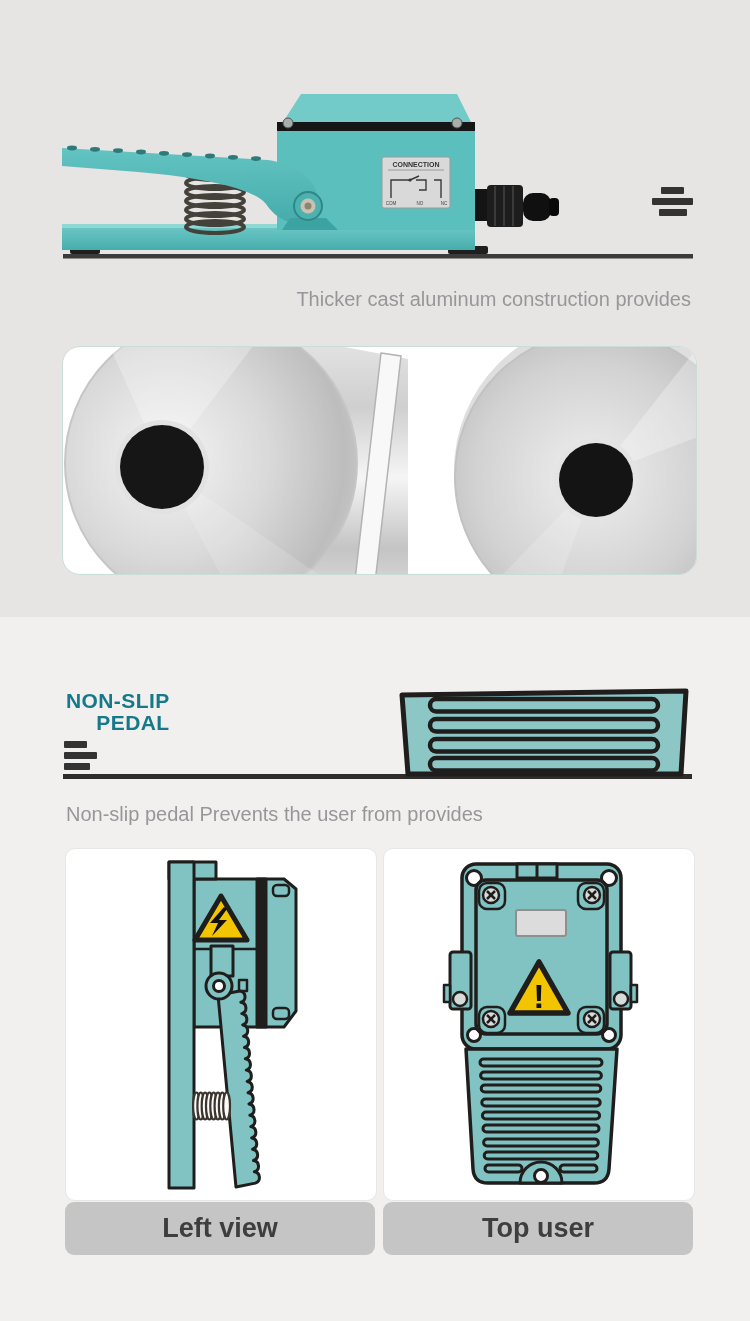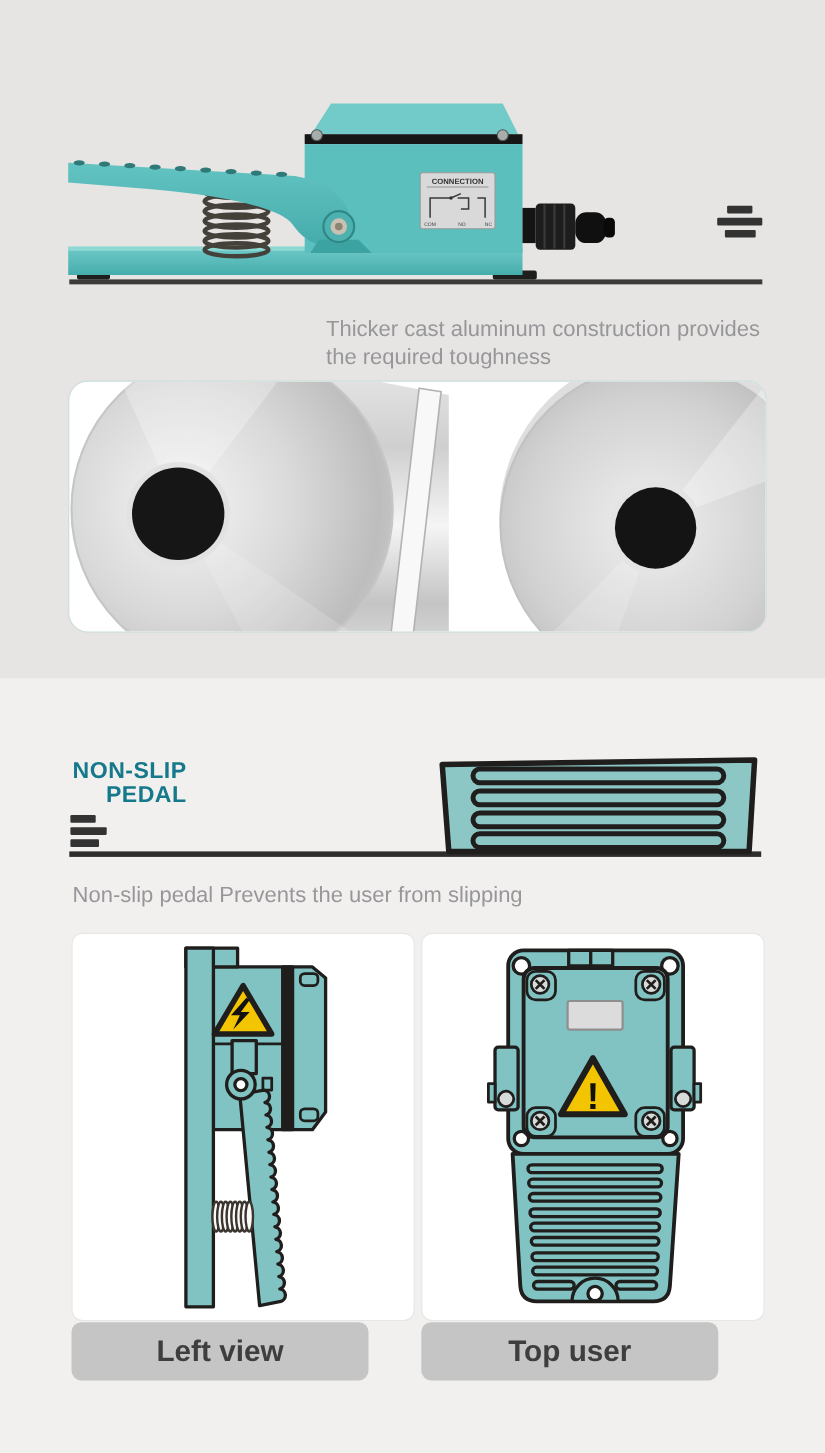--- a/index.html
+++ b/index.html
@@ -30,21 +30,21 @@
   #product-photo{left:58px;top:86px;width:645px;height:176px}
   #ground-line-2{left:63px;top:774px;width:629px;height:5px;background:#2e2d2b}
   #pedal-drawing{left:394px;top:687px;width:300px;height:92px}
   #alu-panel{left:62px;top:346px;width:633px;height:227px;background:#fff;
     border:1px solid #c9ded9;border-radius:18px;overflow:hidden}
   #alu-panel svg{position:absolute;left:0;top:0}
   .view-card{position:absolute;top:848px;width:310px;height:351px;background:#fff;
     border-radius:10px;border:1px solid #e7e7e5;overflow:hidden}
   #card-left{left:65px}
   #card-right{left:383px}
-  .view-caption{position:absolute;top:1202px;width:270px;height:53px;background:#c5c5c5;
+  .view-caption{position:absolute;top:1202px;width:310px;height:53px;background:#c5c5c5;
     border-radius:9px;display:flex;align-items:center;justify-content:center;
     font-size:27px;font-weight:600;color:#3e3e3e}
   #caption-left{left:65px}
   #caption-right{left:383px}
   svg{display:block;font-family:"Liberation Sans",sans-serif}
 </style>
 </head>
 <body>
 
 <div class="bg" id="bg-top"></div>
@@ -138,21 +138,20 @@
 <div class="abs teal-heading" id="thickness-heading">
 </div>
 <div class="abs menu-icon" id="thickness-menu">
   <span class="bar b1"></span>
   <span class="bar b2"></span>
   <span class="bar b3"></span>
 </div>
 
 <div class="abs desc" id="thickness-desc">
   <div>Thicker cast aluminum construction provides</div>
-  <div>the required toughness</div>
 </div>
 
 <div class="abs" id="alu-panel">
   <svg width="633" height="227" viewBox="0 0 633 227">
     <defs>
       <radialGradient id="faceL" cx="35%" cy="48%" r="78%">
         <stop offset="0" stop-color="#f4f4f4"></stop>
           <stop offset="0.45" stop-color="#d9d9d9"></stop>
         <stop offset="0.78" stop-color="#bdbdbd"></stop>
           <stop offset="1" stop-color="#d4d4d4"></stop>
@@ -206,21 +205,21 @@
 <svg class="abs" id="pedal-drawing" viewBox="0 0 300 92">
   <path d="M8,8 L292,4 L287,87 L14,87 Z" fill="#8cc7c6" stroke="#1f1e1c" stroke-width="5" stroke-linejoin="round"></path>
   <g fill="none" stroke="#1f1e1c" stroke-width="4.5">
     <rect x="36" y="12" width="228" height="12.5" rx="6.2"></rect>
     <rect x="36" y="32" width="228" height="12.5" rx="6.2"></rect>
     <rect x="36" y="52" width="228" height="12.5" rx="6.2"></rect>
     <rect x="36" y="71" width="228" height="12.5" rx="6.2"></rect>
   </g>
 </svg>
 
-<div class="abs desc" id="nonslip-desc">Non-slip pedal Prevents the user from slipping</div>
+<div class="abs desc" id="nonslip-desc">Non-slip pedal Prevents the user from provides</div>
 
 <div class="view-card" id="card-left">
   <svg width="310" height="351" viewBox="0 0 310 351">
     <g stroke="#1f1e1c" stroke-linejoin="round" fill="#80c3c2">
 
       <g stroke-width="3">
         <path d="M128,30 L218,30 L230,40 L230,162 L218,178 L128,178 Z"></path>
         <rect x="191" y="30" width="9" height="148" fill="#1f1e1c"></rect>
         <rect x="207" y="36" width="16" height="11" rx="4" stroke-width="2.5"></rect>
         <rect x="207" y="159" width="16" height="11" rx="4" stroke-width="2.5"></rect>

